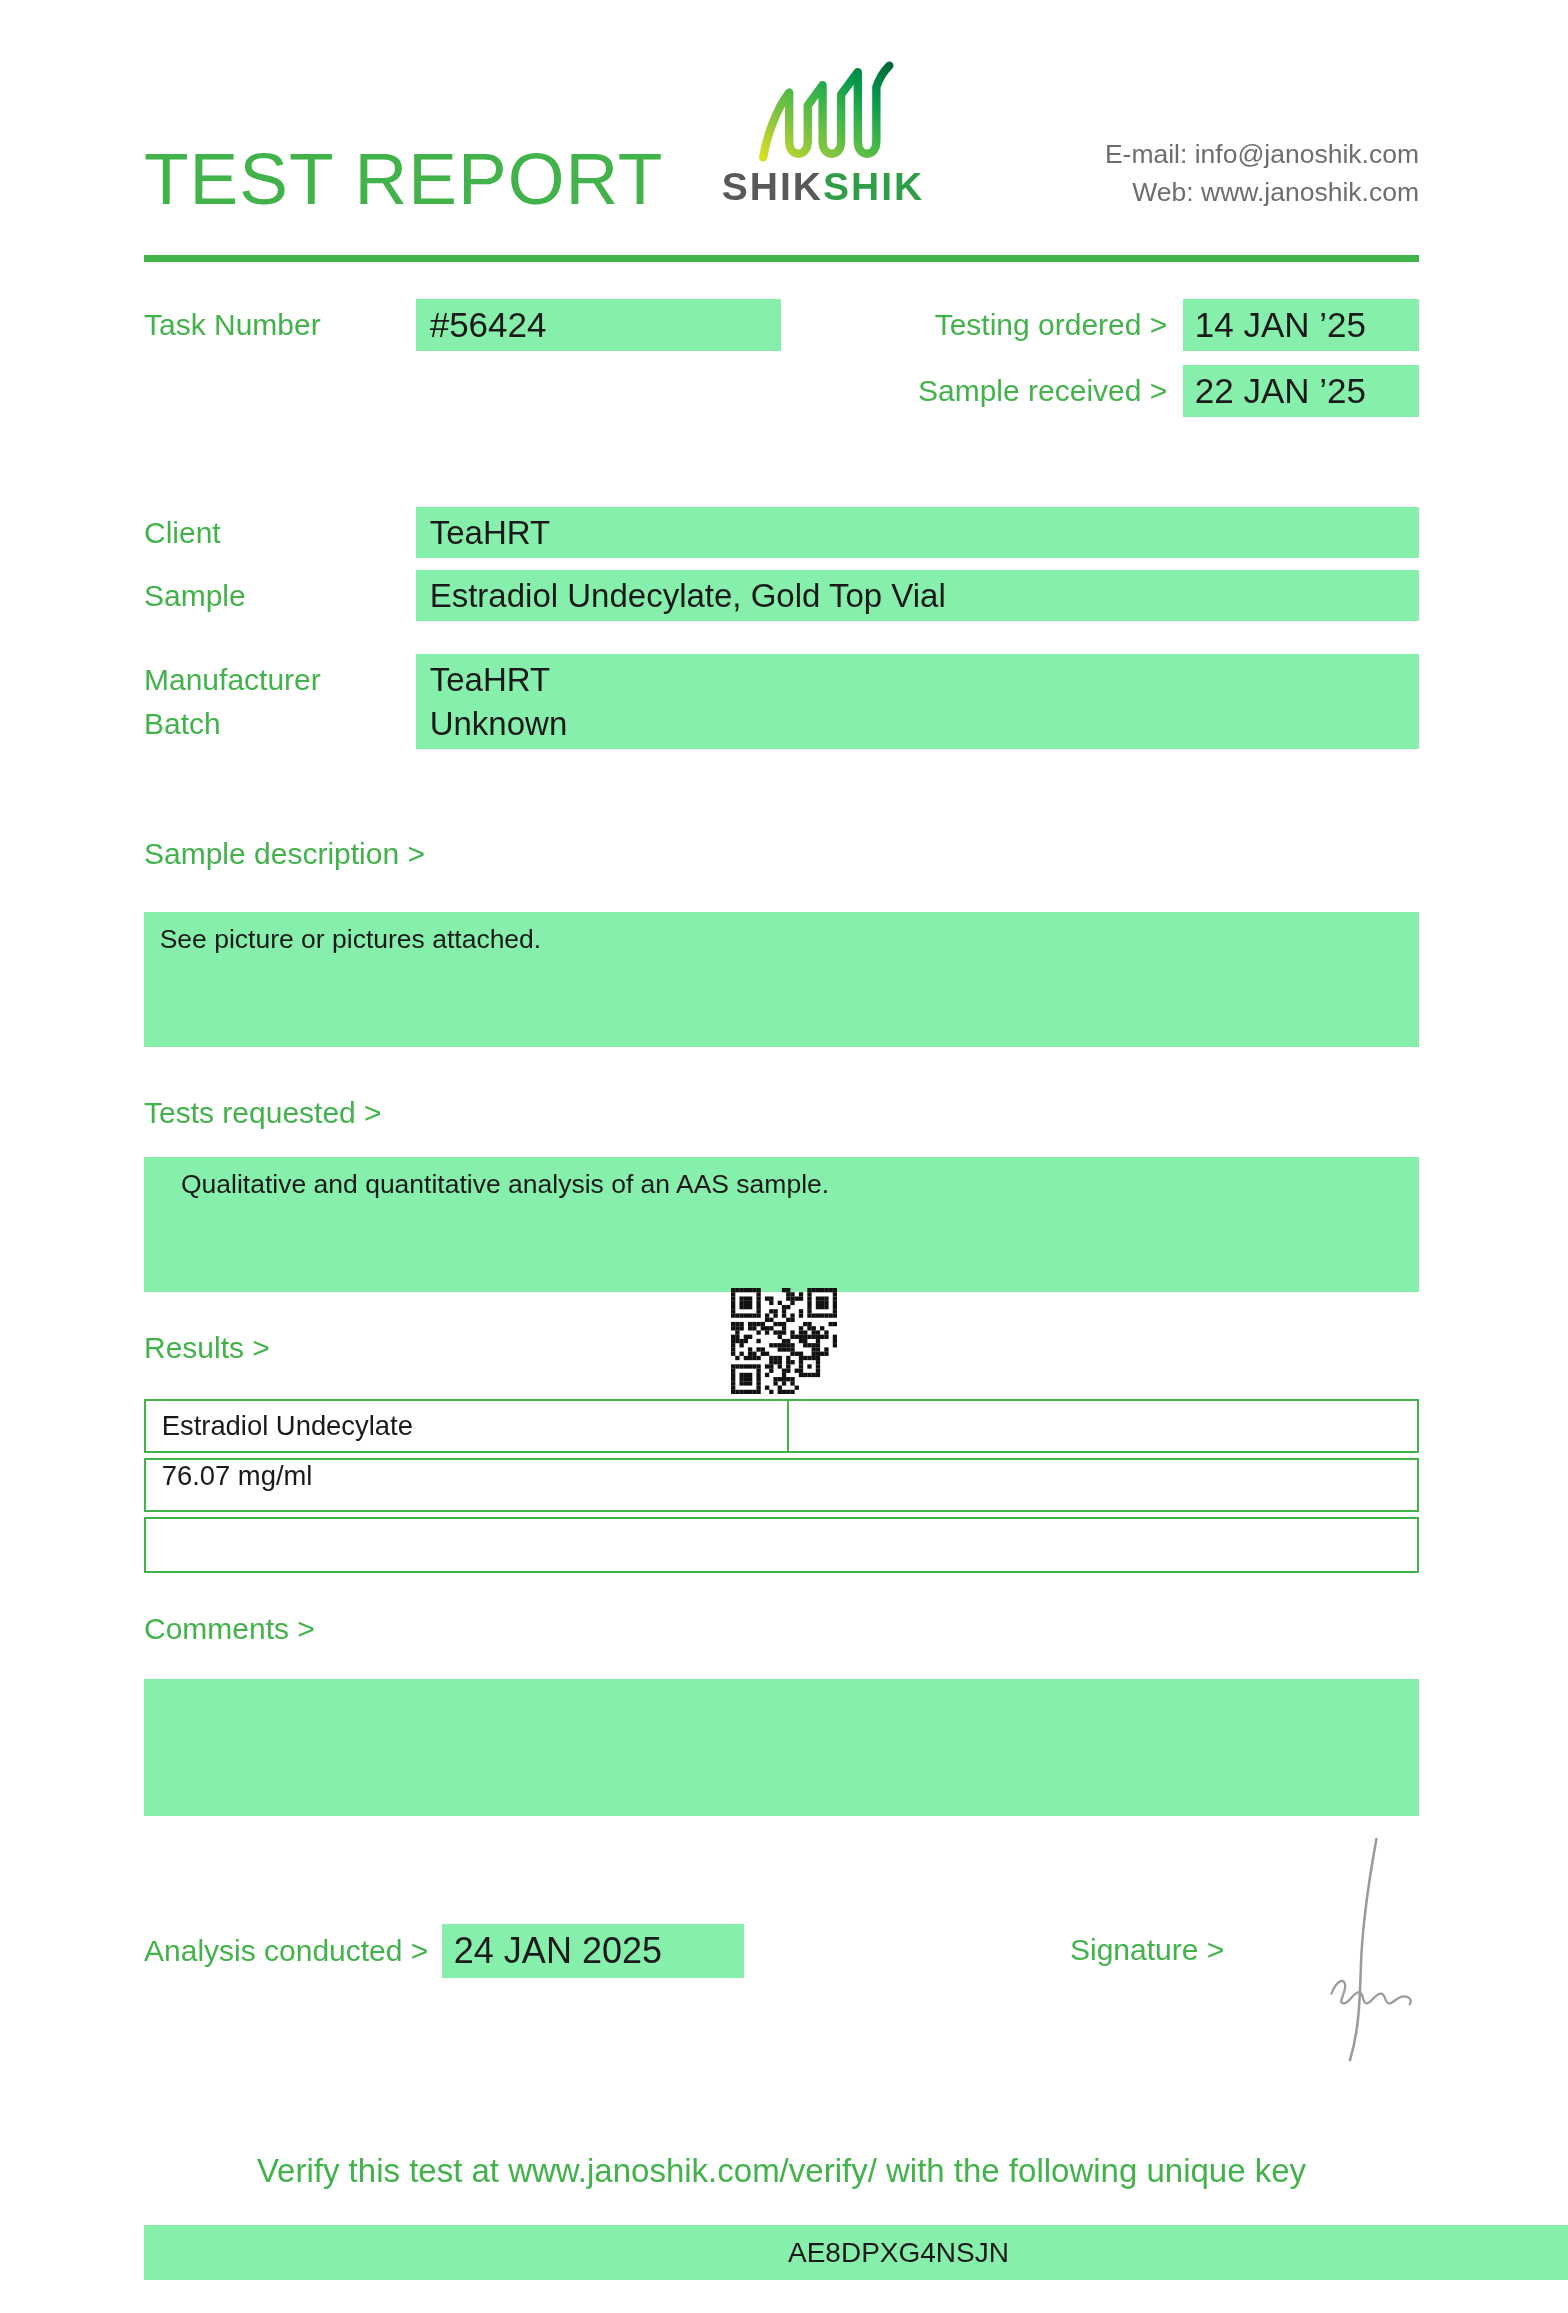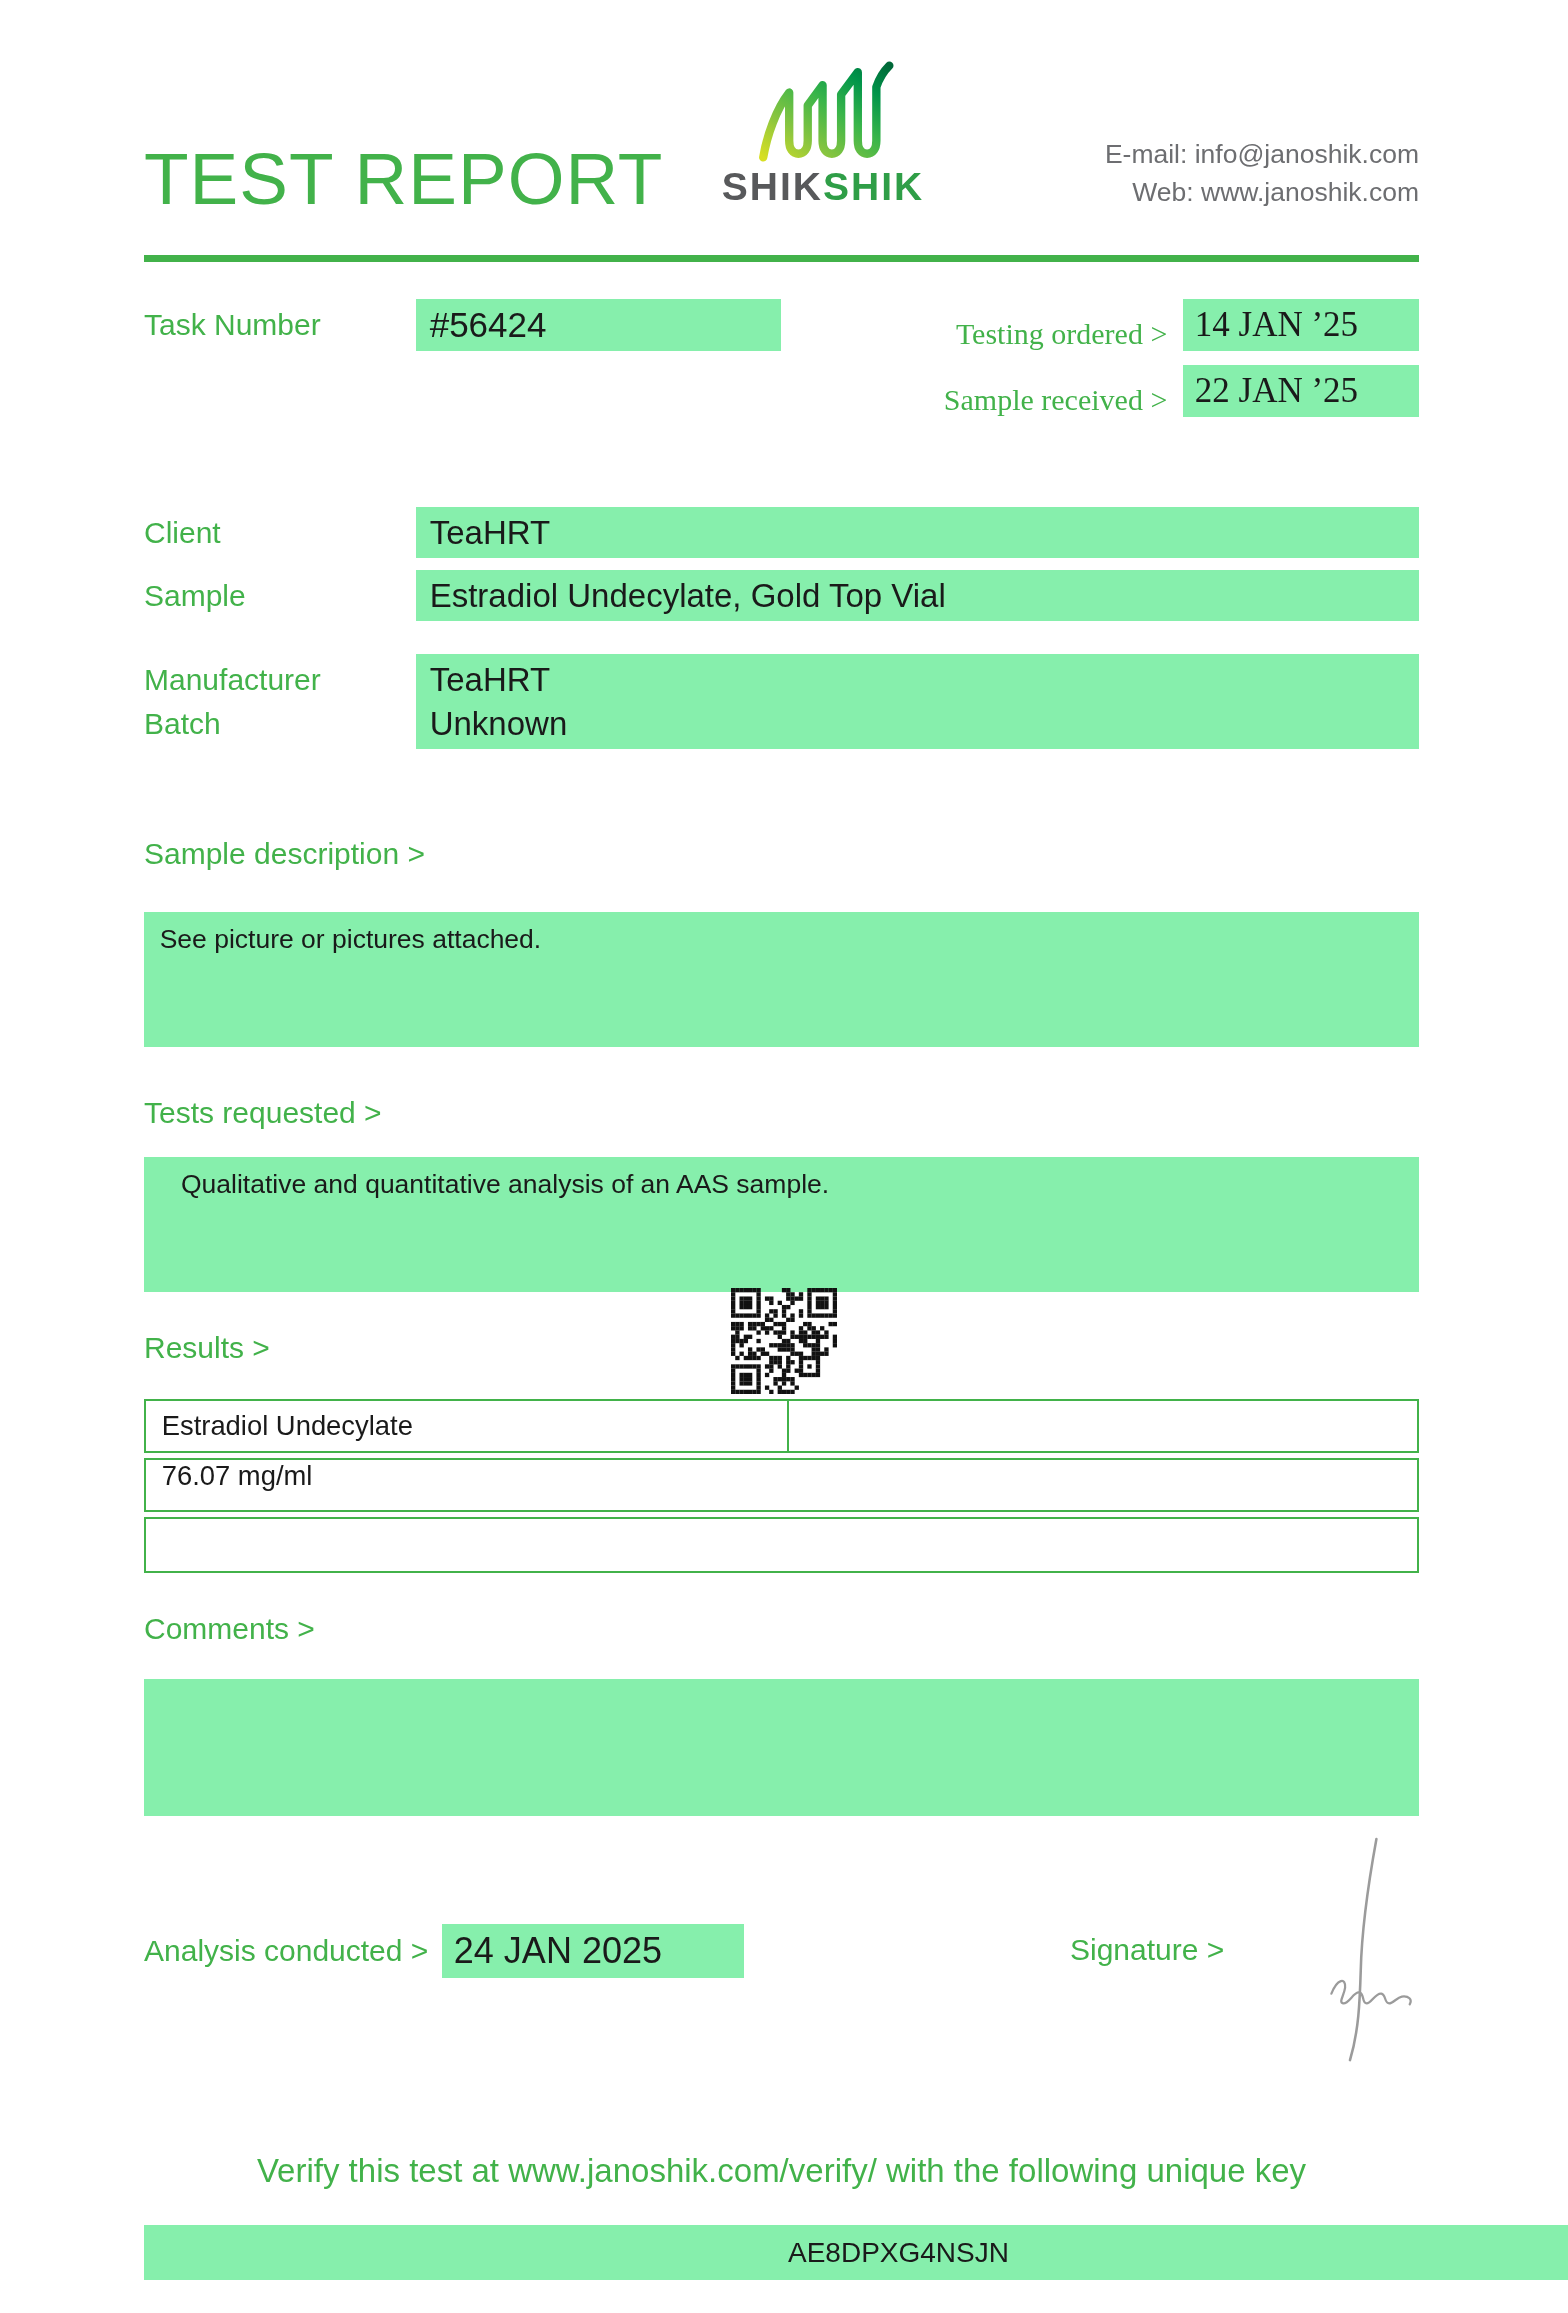--- a/index.html
+++ b/index.html
@@ -17,21 +17,21 @@
   .rule{position:absolute;left:144px;width:1275px;top:255px;height:6.9px;background:var(--green);}
 
   
   .green-label{color:var(--green);font-size:30px;}
   .gbox{background:#86efac;}
 
   
   .task-row{position:absolute;left:144px;top:299px;height:52px;display:flex;align-items:center;}
   .task-label{width:272px;}
   .task-value-box{width:365px;height:52px;line-height:52px;padding-left:13.7px;box-sizing:border-box;font-size:35px;}
-  .date-row{position:absolute;right:149px;height:52px;display:flex;align-items:flex-end;font-family:Liberation Serif, serif;}
+  .date-row{position:absolute;right:149px;height:52px;display:flex;align-items:center;}
   .date-row.r1{top:299px;} .date-row.r2{top:365px;}
   .date-label{margin-right:15.7px;white-space:nowrap;}
   .date-box{width:236px;height:52px;line-height:52px;padding-left:11.8px;box-sizing:border-box;font-size:35px;white-space:nowrap;}
 
   
   .info-row{position:absolute;left:144px;height:51px;display:flex;align-items:center;}
   .info-row .green-label{width:272px;}
   .info-box{width:1003px;height:51px;line-height:51px;padding-left:13.7px;box-sizing:border-box;font-size:33px;white-space:nowrap;}
 
   

